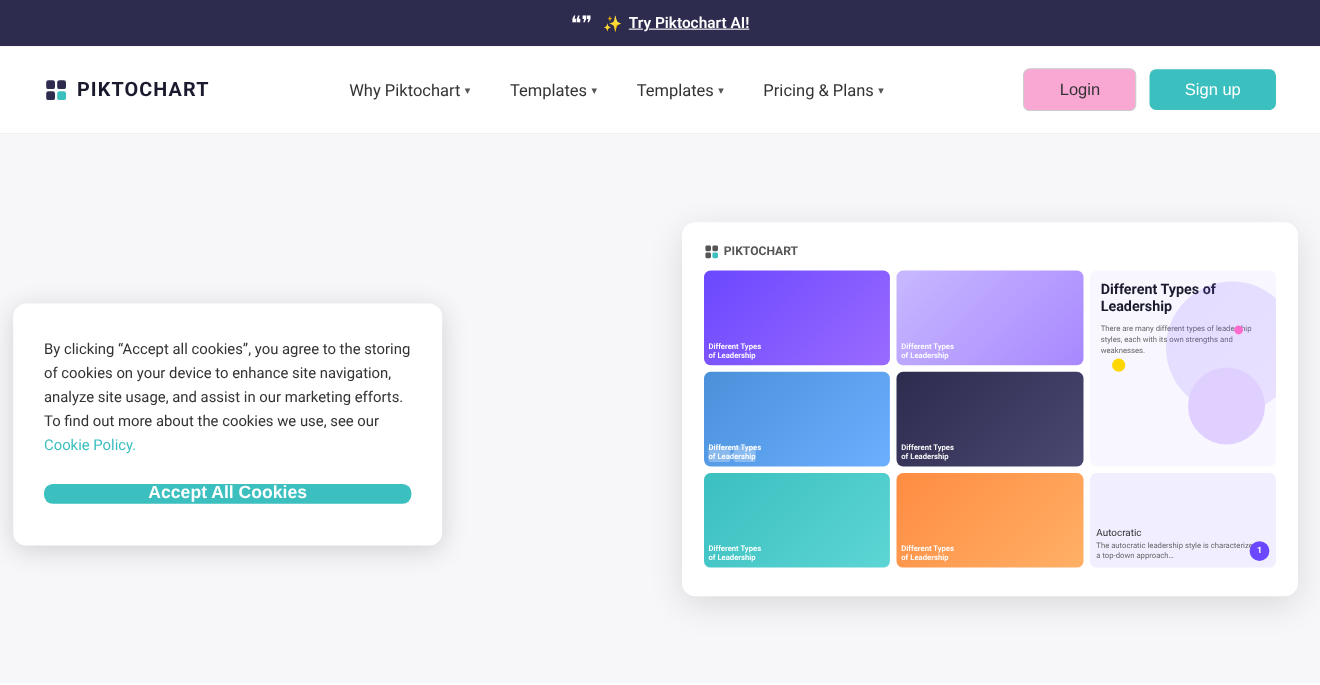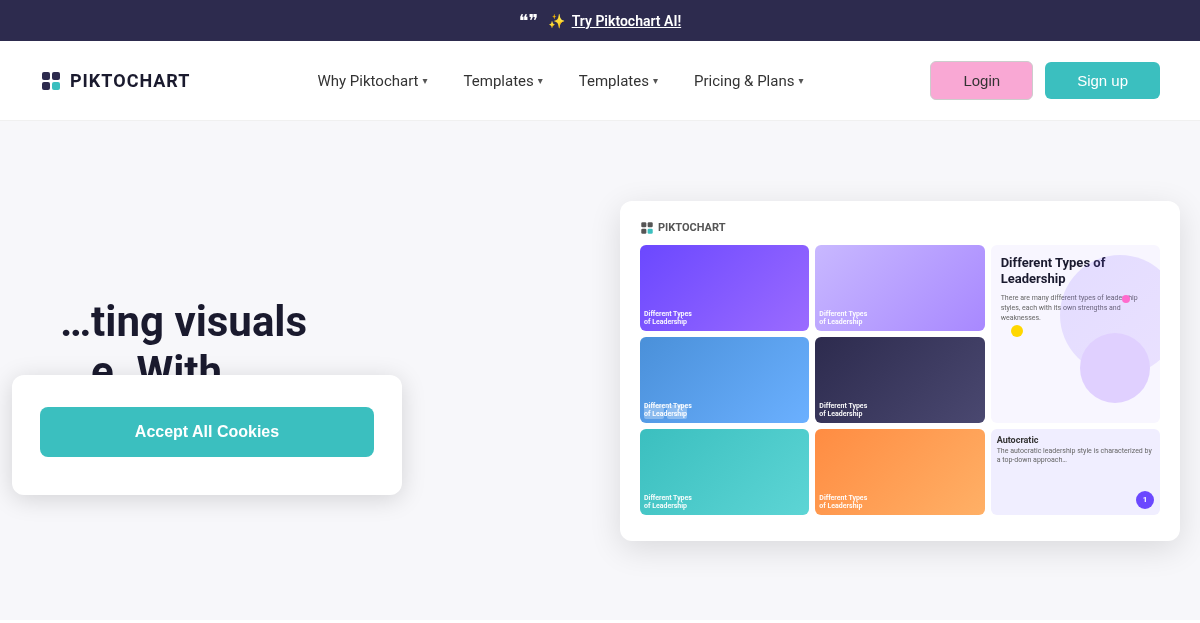--- a/index.html
+++ b/index.html
@@ -247,21 +247,21 @@
       color: #3bbfbf;
       text-decoration: none;
     }
     .btn-accept-cookies {
       display: block;
       width: 100%;
       background: #3bbfbf;
       color: #fff;
       border: none;
       border-radius: 8px;
-      padding: 16px;
+      padding: 0;
       font-size: 16px;
       font-weight: 600;
       cursor: pointer;
       margin-bottom: 14px;
       text-align: center;
     }
     .btn-cookies-settings {
       display: block;
       width: 100%;
       background: transparent;
@@ -369,25 +369,26 @@
           <div class="card-label">Different Types<br>of Leadership</div>
         </div>
 
         <div class="mockup-card card-teal">
           <div class="card-label">Different Types<br>of Leadership</div>
         </div>
         <div class="mockup-card card-orange">
           <div class="card-label">Different Types<br>of Leadership</div>
         </div>
         <div class="mockup-card" style="background:#f0eeff;padding:6px;">
-          <div style="font-size:9px;font-weight:700;color:#333;margin-bottom:2px;">Autocratic</div>
+          <div style="font-size:9px;font-weight:400;color:#333;margin-bottom:2px;margin-top:44px;">Autocratic</div>
           <div style="font-size:7px;color:#666;line-height:1.3;">The autocratic leadership style is characterized by a top-down approach…</div>
           <div style="position:absolute;bottom:6px;right:6px;width:18px;height:18px;border-radius:50%;background:#6b48ff;color:#fff;font-size:8px;font-weight:700;display:flex;align-items:center;justify-content:center;">1</div>
         </div>
       </div>
     </div>
   </div>
 
   <div class="cookie-overlay">
+    <p class="cookie-text">By clicking “Accept all cookies”, you agree to the storing of cookies on your device to enhance site navigation, analyze site usage, and assist in our marketing efforts. To find out more about the cookies we use, see our <a style="color:#3bbfbf;text-decoration:none;">Cookie Policy.</a></p>
     <button class="btn-accept-cookies">Accept All Cookies</button>
   </div>
 
 </div>
 
 </body></html>

